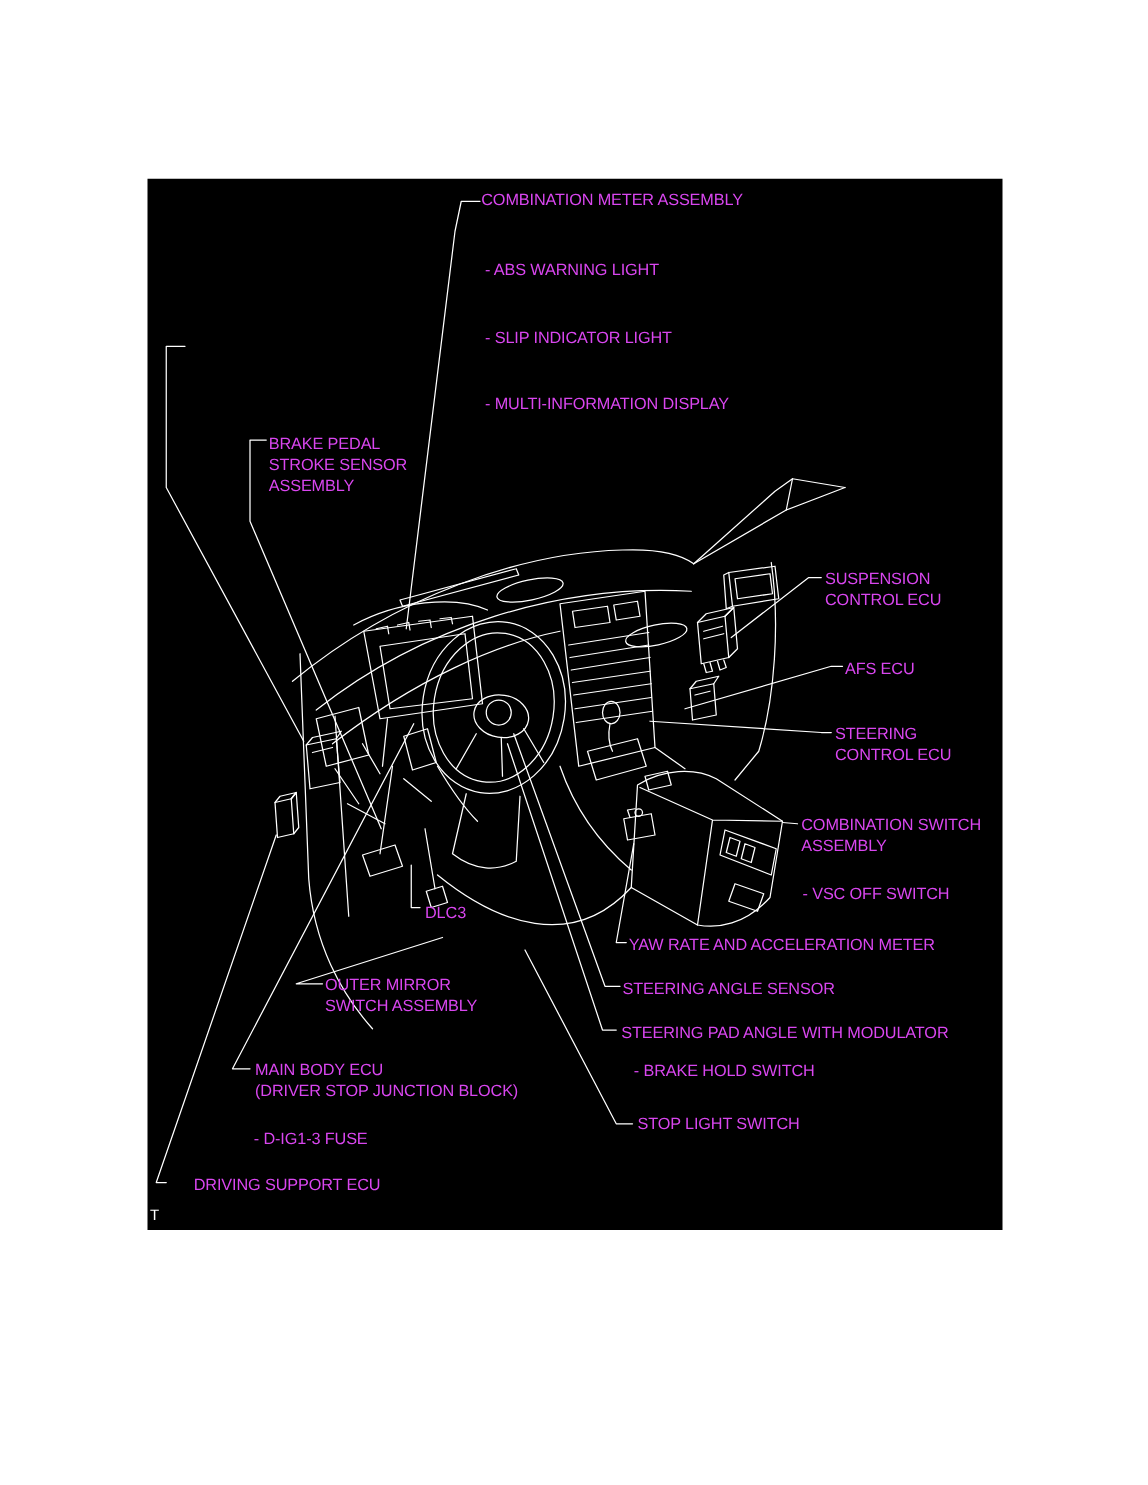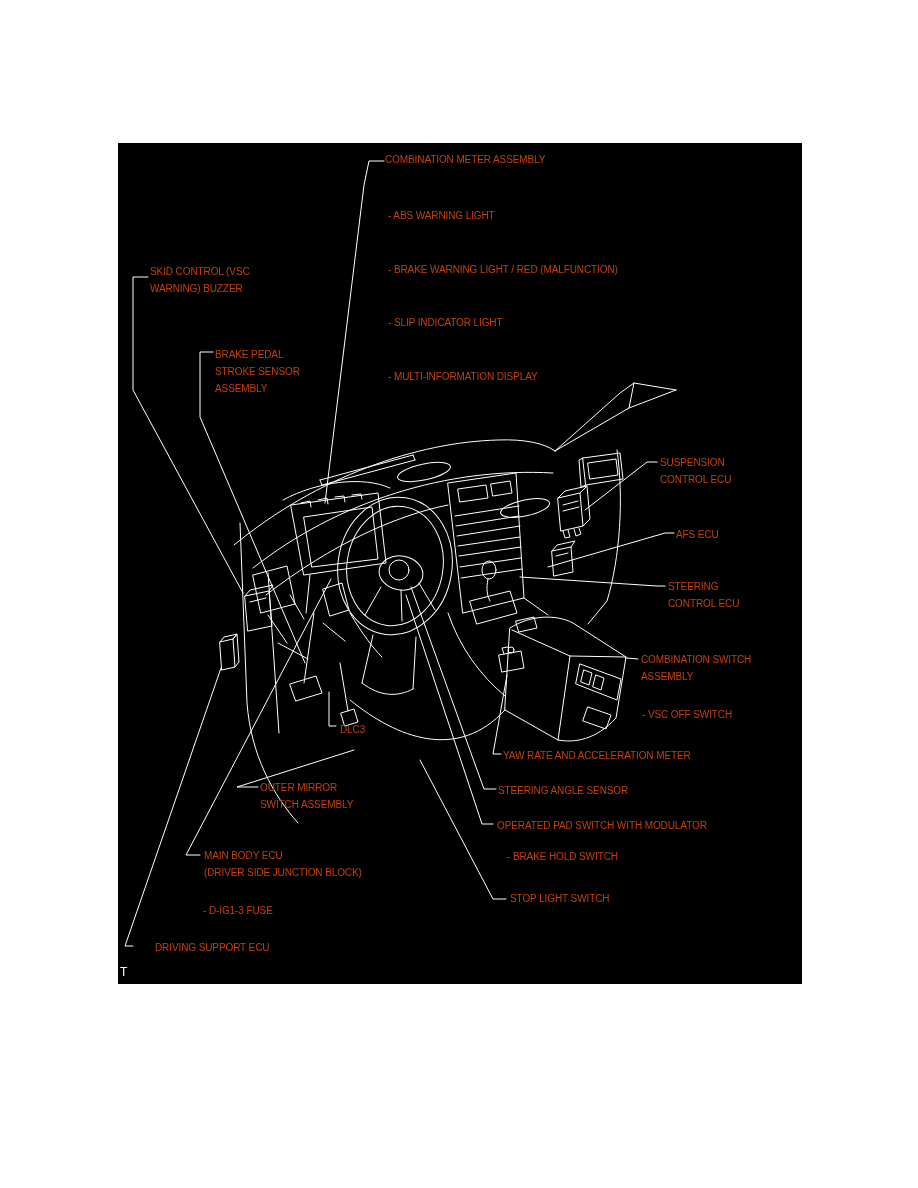--- a/index.html
+++ b/index.html
@@ -12,22 +12,22 @@
   }
   .diagram{
     position:absolute;
     left:118px;top:143px;
     width:684px;height:841px;
     background:#000000;
   }
   .diagram svg{position:absolute;left:0;top:0;}
   .lbl{
     position:absolute;
-    color:#c2410c;
-    font-size:10px;
+    color:#d946ef;
+    font-size:13px;
     line-height:17px;
     letter-spacing:-0.1px;
     white-space:pre-line;
   }
   .mi{
     line-height:26.6px;
     white-space:nowrap;
     margin-top:27px;
   }
   .corner-mark{
@@ -162,46 +162,43 @@
         <path d="M196,470 L186,540 M172,541 l26,-8 l6,17 l-26,8 Z"></path>
         <path d="M222,520 L230,568 M223,570 l13,-4 l4,13 l-13,4 Z"></path>
         <path d="M232,470 C245,492 255,505 264,514"></path>
       </g>
     </svg>
 
     <div class="lbl" style="left:267px;top:8px">COMBINATION METER ASSEMBLY</div>
 
     <div style="position:absolute;left:270px;top:33px">
       <div class="lbl mi" style="position:static">- ABS WARNING LIGHT</div>
-      <div class="lbl mi" style="position:static">- BRAKE WARNING LIGHT / RED (MALFUNCTION)</div>
       <div class="lbl mi" style="position:static">- SLIP INDICATOR LIGHT</div>
       <div class="lbl mi" style="position:static">- MULTI-INFORMATION DISPLAY</div>
     </div>
 
-    <div class="lbl" style="left:32px;top:120px">SKID CONTROL (VSC
-WARNING) BUZZER</div>
     <div class="lbl" style="left:97px;top:203px">BRAKE PEDAL
 STROKE SENSOR
 ASSEMBLY</div>
     <div class="lbl" style="left:542px;top:311px">SUSPENSION
 CONTROL ECU</div>
     <div class="lbl" style="left:558px;top:383px">AFS ECU</div>
     <div class="lbl" style="left:550px;top:435px">STEERING
 CONTROL ECU</div>
     <div class="lbl" style="left:523px;top:508px">COMBINATION SWITCH
 ASSEMBLY</div>
     <div class="lbl" style="left:524px;top:563px">- VSC OFF SWITCH</div>
     <div class="lbl" style="left:385px;top:604px;white-space:nowrap">YAW RATE AND ACCELERATION METER</div>
     <div class="lbl" style="left:380px;top:639px;white-space:nowrap">STEERING ANGLE SENSOR</div>
-    <div class="lbl" style="left:379px;top:674px;white-space:nowrap">OPERATED PAD SWITCH WITH MODULATOR</div>
+    <div class="lbl" style="left:379px;top:674px;white-space:nowrap">STEERING PAD ANGLE WITH MODULATOR</div>
     <div class="lbl" style="left:389px;top:705px;white-space:nowrap">- BRAKE HOLD SWITCH</div>
     <div class="lbl" style="left:392px;top:747px;white-space:nowrap">STOP LIGHT SWITCH</div>
     <div class="lbl" style="left:222px;top:578px">DLC3</div>
     <div class="lbl" style="left:142px;top:636px">OUTER MIRROR
 SWITCH ASSEMBLY</div>
     <div class="lbl" style="left:86px;top:704px">MAIN BODY ECU
-(DRIVER SIDE JUNCTION BLOCK)</div>
+(DRIVER STOP JUNCTION BLOCK)</div>
     <div class="lbl" style="left:85px;top:759px">- D-IG1-3 FUSE</div>
     <div class="lbl" style="left:37px;top:796px">DRIVING SUPPORT ECU</div>
 
     <div class="corner-mark" style="left:2px;top:822px">T</div>
   </div>
 </div>
 
 </body></html>

